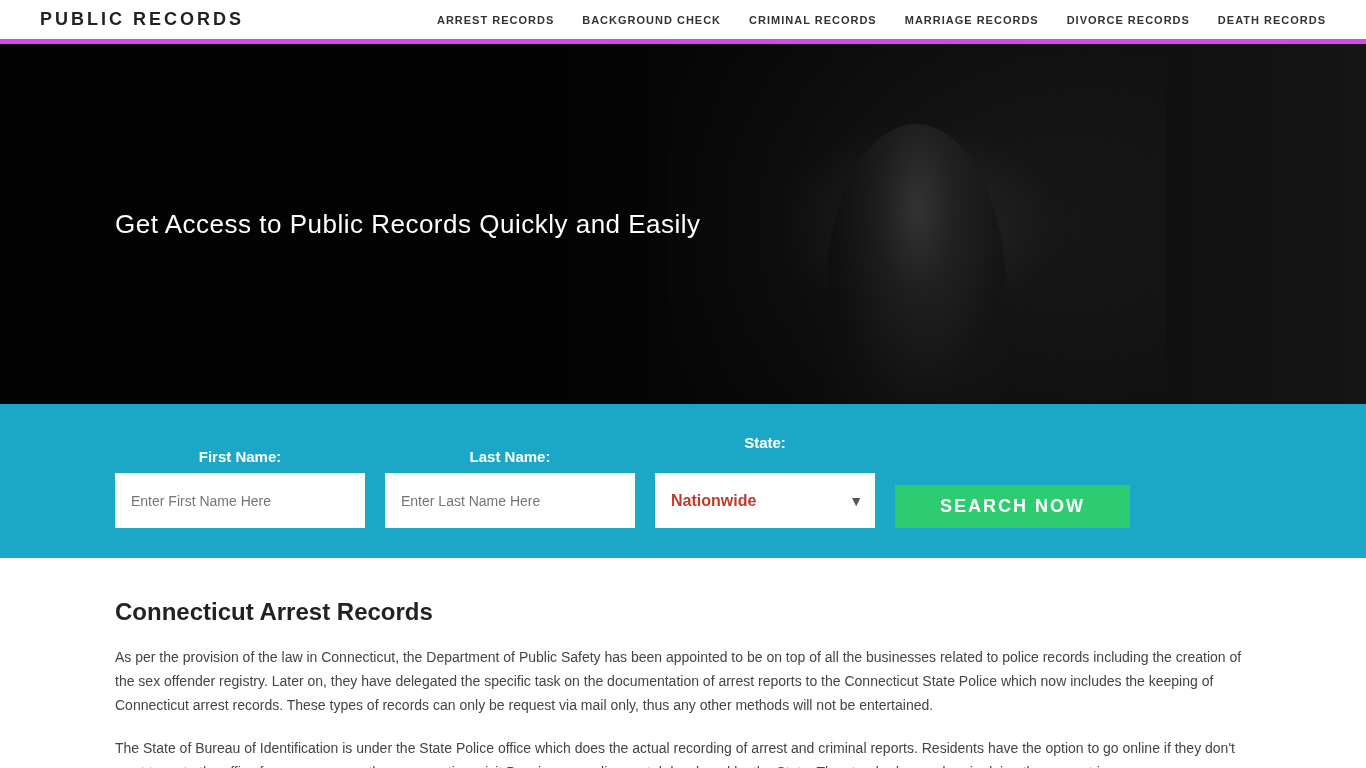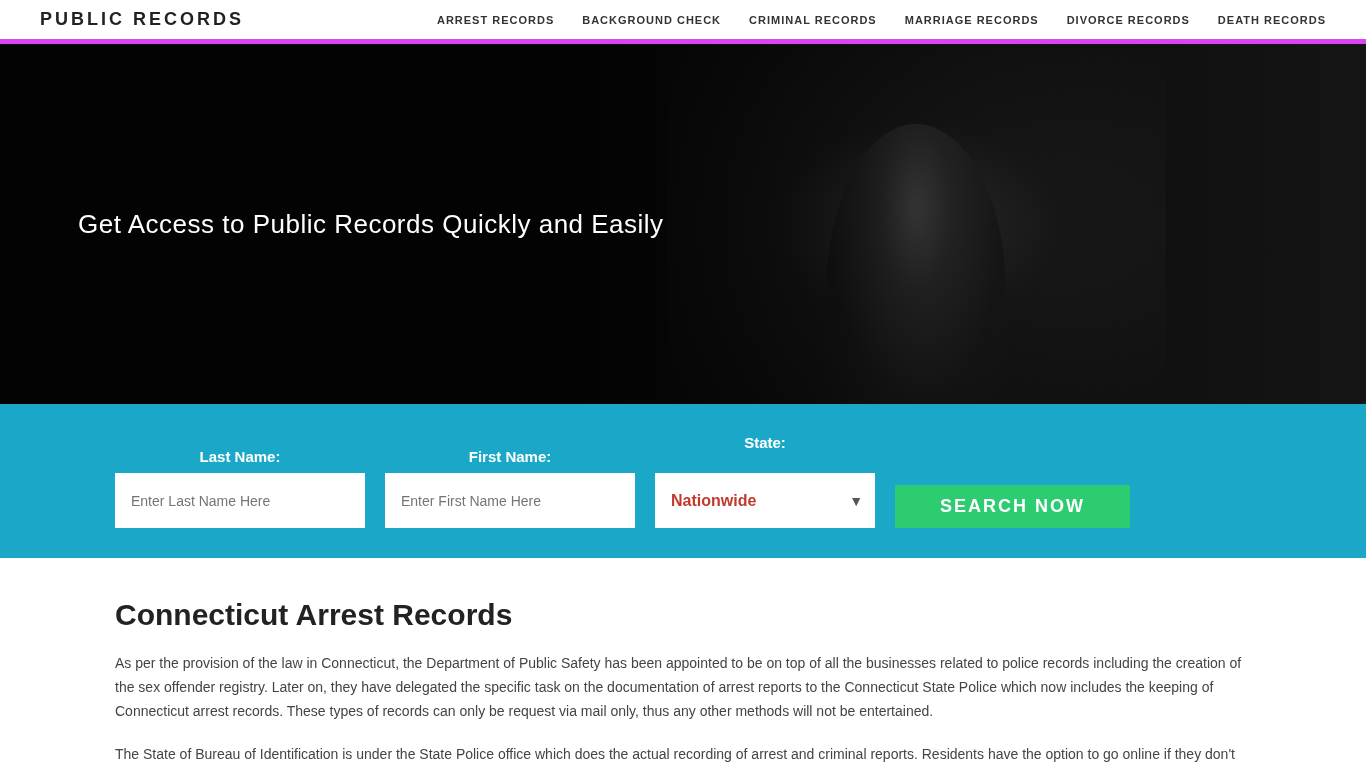--- a/index.html
+++ b/index.html
@@ -87,21 +87,21 @@
       transform: translateX(-50%);
       width: 180px;
       height: 280px;
       background: radial-gradient(ellipse at 50% 30%, #777 0%, #444 30%, #222 70%, transparent 100%);
       border-radius: 50% 50% 0 0 / 60% 60% 0 0;
     }
 
     .hero-content {
       position: relative;
       z-index: 2;
-      padding-left: 78px;
+      padding-left: 115px;
     }
 
     .hero-title {
       font-size: 26px;
       color: #fff;
       font-weight: normal;
       letter-spacing: 0.5px;
     }
 
     
@@ -198,21 +198,21 @@
       flex-shrink: 0;
     }
 
     
     .content {
       padding: 40px 115px 40px;
       max-width: 1366px;
     }
 
     .content h1 {
-      font-size: 30px;
+      font-size: 24px;
       font-weight: bold;
       color: #222;
       margin-bottom: 20px;
     }
 
     .content p {
       font-size: 14px;
       line-height: 1.7;
       color: #444;
       margin-bottom: 20px;
@@ -236,27 +236,27 @@
 <section class="hero">
   <div class="hero-bg"></div>
   <div class="hero-person"></div>
   <div class="hero-content">
     <h2 class="hero-title">Get Access to Public Records Quickly and Easily</h2>
   </div>
 </section>
 
 <div class="search-bar">
   <div class="search-field">
+    <label>First Name:</label>
+    <input type="text" placeholder="Enter First Name Here" style="">
+  </div>
+
+  <div class="search-field">
     <label>Last Name:</label>
     <input type="text" placeholder="Enter Last Name Here" style="">
-  </div>
-
-  <div class="search-field">
-    <label>First Name:</label>
-    <input type="text" placeholder="Enter First Name Here" style="">
   </div>
 
   <div class="search-field-state">
     <label>State:</label>
     <div class="state-select-wrapper">
       <select>
         <option>Nationwide</option>
         <option>Alabama</option>
         <option>Alaska</option>
         <option>Arizona</option>

